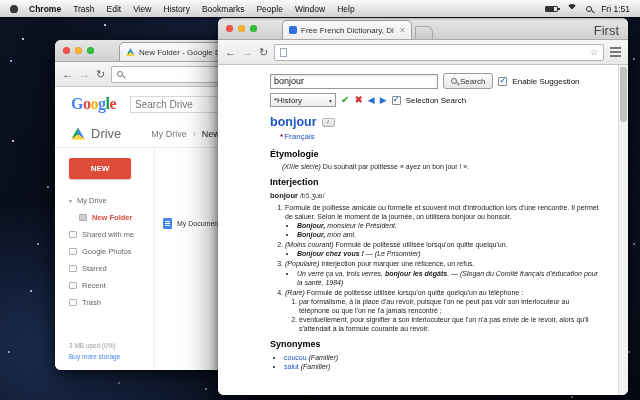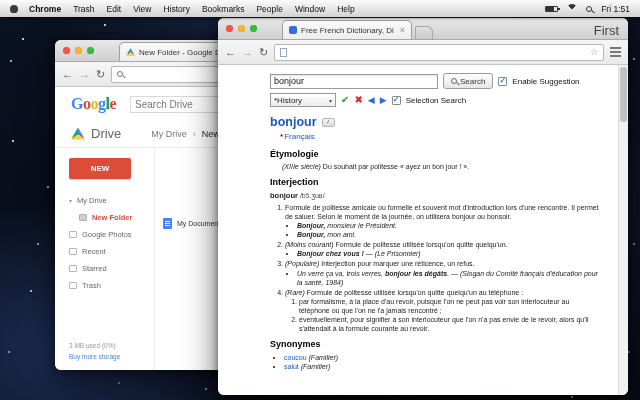--- a/index.html
+++ b/index.html
@@ -218,29 +218,33 @@
           <div class="side-item">
               <span class="caret-s">▾</span>
               <span>My Drive</span>
             </div>
           <div class="side-item current indent">
               <span class="sicon folder"></span>
               <span>New Folder</span>
             </div>
           <div class="side-item">
               <span class="sicon"></span>
+              <span>Shared with me</span>
+            </div>
+          <div class="side-item">
+              <span class="sicon"></span>
               <span>Google Photos</span>
             </div>
           <div class="side-item">
               <span class="sicon"></span>
+              <span>Starred</span>
+            </div>
+          <div class="side-item">
+              <span class="sicon"></span>
               <span>Recent</span>
-            </div>
-          <div class="side-item">
-              <span class="sicon"></span>
-              <span>Starred</span>
             </div>
           <div class="side-item">
               <span class="sicon"></span>
               <span>Trash</span>
             </div>
           <div class="storage">
             <div>3 MB used (0%)</div>
             <div class="buy">Buy more storage</div>
           </div>
         </div>

